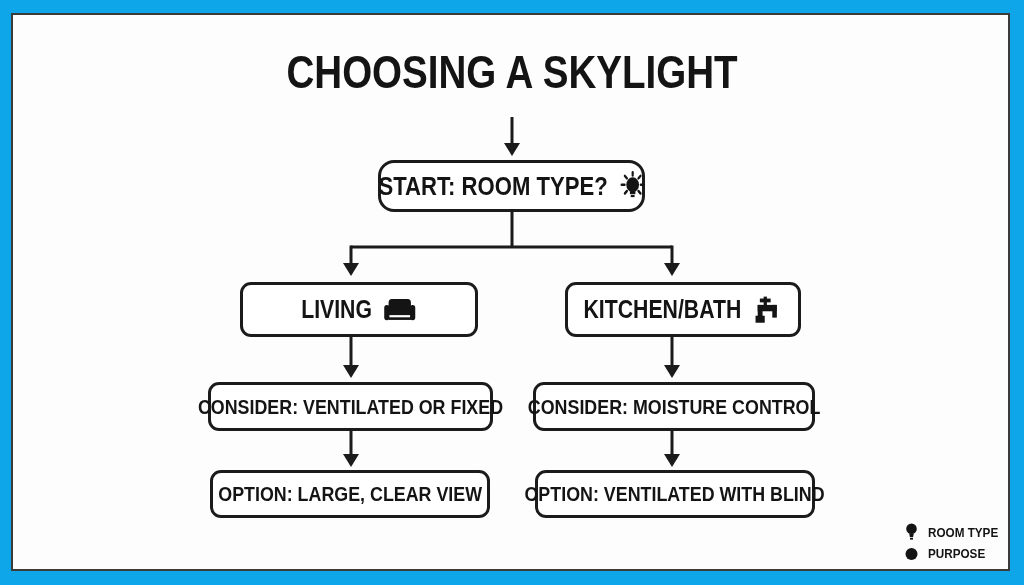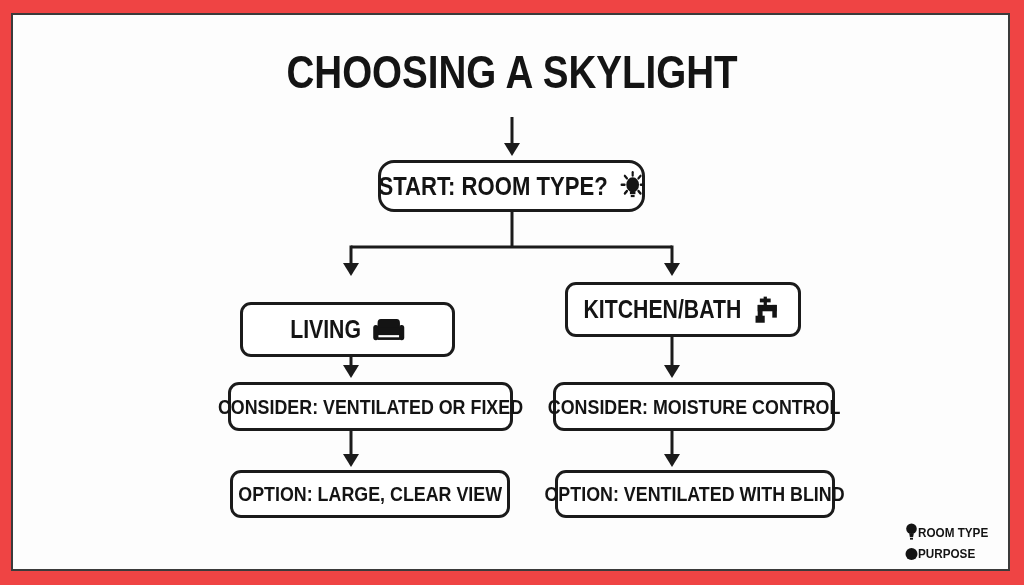--- a/index.html
+++ b/index.html
@@ -1,20 +1,20 @@
 <!DOCTYPE html>
 <html><head>
 <meta charset="utf-8">
 <style>
   * { margin: 0; padding: 0; box-sizing: border-box; }
   html, body { width: 1024px; height: 585px; background: #ffffff; font-family: "Liberation Sans", sans-serif; }
   .canvas {
     position: relative;
     width: 1024px; height: 585px;
-    background: #ef4444;
+    background: #0ea5e9;
     overflow: hidden;
   }
   .frame {
     position: absolute;
     left: 11px; top: 13px;
     width: 999px; height: 558px;
     border: 2px solid #3b3b3b;
     background: #fdfdfd;
   }
   .title {
@@ -52,32 +52,33 @@
     display: flex;
     align-items: center;
     justify-content: center;
     gap: 14px;
     transform: scaleX(0.85);
     transform-origin: center;
   }
   .node-label { letter-spacing: 0px; }
   .sz-lg { font-size: 26px; }
   .sz-md { font-size: 25px; }
-  .sz-sm { font-size: 21px; margin-left: 20px; }
+  .sz-sm { font-size: 21px; }
   .node-icon { display: flex; align-items: center; }
   .legend {
     position: absolute;
     left: 905px; top: 523px;
     display: flex;
     flex-direction: column;
     gap: 5px;
   }
   .legend-row {
     display: flex;
     align-items: center;
+    gap: 10px;
   }
   .legend-label {
     font-size: 13px;
     font-weight: bold;
     color: #141414;
     transform: scaleX(0.9);
     transform-origin: left center;
     white-space: nowrap;
   }
 </style>
@@ -132,21 +133,21 @@
             <line x1="19.4" y1="18" x2="17.4" y2="16"></line>
           </g>
           <circle cx="12" cy="11" r="6" fill="#141414"></circle>
           <rect x="9.4" y="16.3" width="5.2" height="2.2" fill="#141414"></rect>
           <rect x="10.2" y="19.1" width="3.6" height="1.8" fill="#141414"></rect>
         </svg>
       </span>
     </div>
   </div>
 
-  <div class="node sz-md" style="left:240px; top:282px; width:215px; height:55px;margin-top:20px;">
+  <div class="node sz-md" style="left:240px; top:282px; width:238px; height:55px;">
     <div class="node-inner">
       <span class="node-label">LIVING</span>
       <span class="node-icon">
         <svg width="38" height="26" viewBox="0 0 26 17">
           <rect x="4" y="1" width="18" height="9" rx="2.6" fill="#141414"></rect>
           <rect x="3.5" y="7" width="19" height="5" fill="#141414"></rect>
           <rect x="0.5" y="5" width="4.2" height="10.5" rx="2" fill="#141414"></rect>
           <rect x="21.3" y="5" width="4.2" height="10.5" rx="2" fill="#141414"></rect>
           <rect x="4" y="13.5" width="18" height="1.8" fill="#141414"></rect>
         </svg>

